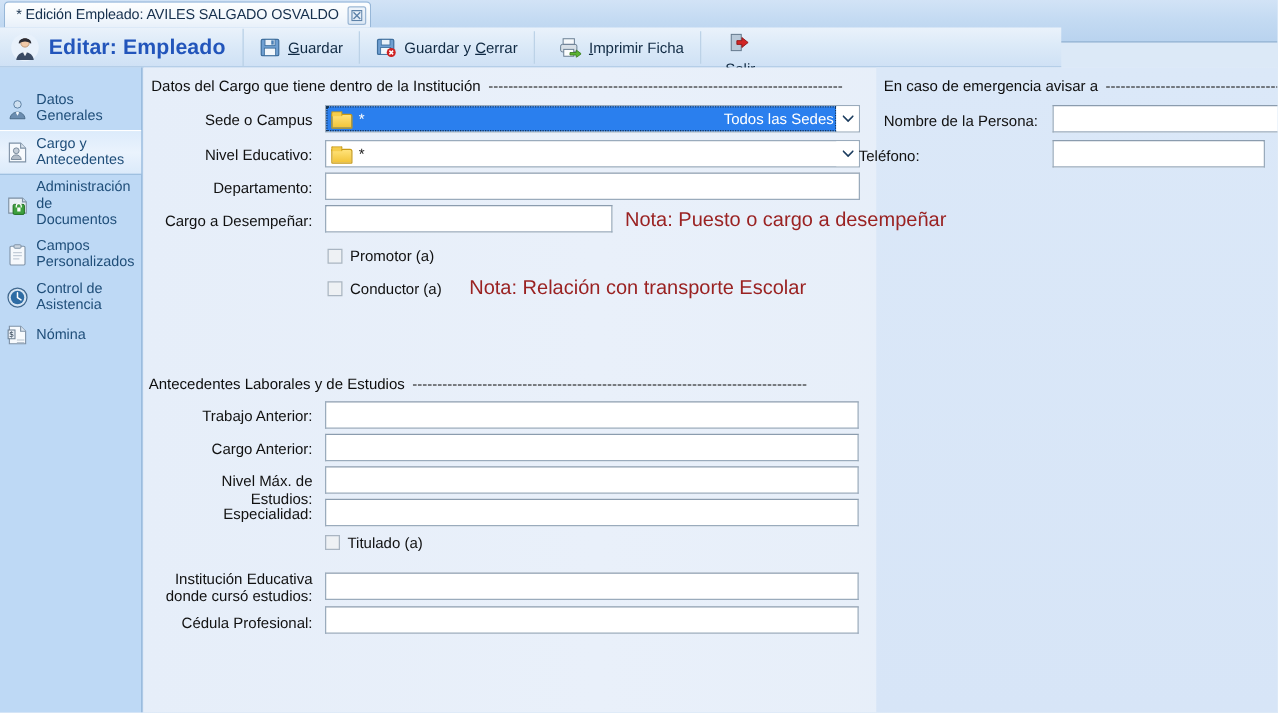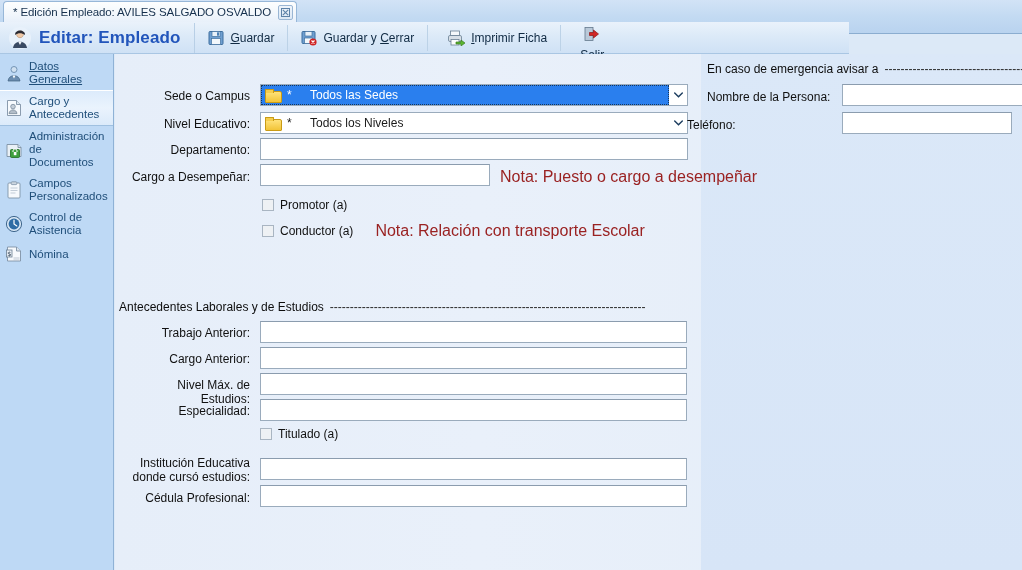--- a/index.html
+++ b/index.html
@@ -148,21 +148,21 @@
     content:""; position:absolute; left:0; top:2px; width:15px; height:10px;
     background: linear-gradient(to bottom,#ffe27a,#f2c438);
     border: 1px solid #c99b15; border-radius: 1px 2px 1px 1px;
   }
   .folder-ico::after {
     content:""; position:absolute; left:0; top:0px; width:7px; height:3px;
     background:#f5cd4d; border:1px solid #c99b15; border-bottom:none;
     border-radius: 1px 1px 0 0;
   }
   .combo-star { width: 30px; text-align: left; padding-left: 7px; font-size: 12px; }
-  .combo-text { flex: 1; text-align: left; font-size: 12px; }
+  .combo-text { flex: 1; text-align: right; font-size: 12px; }
   .combo-arrow {
     width: 18px; height: 100%; flex: 0 0 18px;
     display: flex; align-items: center; justify-content: center;
     color: #26496e; font-size: 9px;
     background: #ffffff;
   }
   .note {
     position: absolute; font-size: 16px; color: #9a2222; white-space: nowrap;
   }
   .chk-row {
@@ -253,21 +253,21 @@
         <rect x="1" y="1.5" width="8" height="13" fill="#b9c9d9" stroke="#64798d" stroke-width="0.8"></rect>
         <path d="M14.5 8 L9.5 4 v2.5 h-4 v3 h4 V12z" fill="#d12626" stroke="#8d1414" stroke-width="0.7"></path>
       </svg>
     </span>
     <span><span class="u">S</span>alir</span>
   </div>
 </div>
 
 <div id="sidebar">
 
-  <div class="nav-item" style="padding-top:6px;text-decoration:underline;">
+  <div class="nav-item" style="padding-top:20px;">
     <span class="nav-ico">
       <svg width="18" height="18" viewBox="0 0 18 18" aria-hidden="true">
         <circle cx="9" cy="5.5" r="3" fill="#cfe0f0" stroke="#5f83a6" stroke-width="0.8"></circle>
         <path d="M3 17c.4-3.4 2.8-5.3 6-5.3S14.6 13.6 15 17z" fill="#6b8db0" stroke="#40627f" stroke-width="0.7"></path>
         <path d="M7.6 11.9 9 14.6l1.4-2.7-1.4-.6z" fill="#f4f8fc"></path>
       </svg>
     </span>
     <span class="nav-label">Datos Generales</span>
   </div>
 
@@ -329,41 +329,44 @@
       </svg>
     </span>
     <span class="nav-label">Nómina</span>
   </div>
 </div>
 
 <div id="main">
 
   <div id="rightpanel"></div>
 
+  <div class="sect-head" style="left:6px; top:8px; width:575px;">
+    <span>Datos del Cargo que tiene dentro de la Institución</span>
+    <span class="dashes" style="flex:1; white-space:nowrap;">-----------------------------------------------------------------------</span>
+  </div>
 
   <div class="fld-label" style="left:10px; top:35px; width:125px;">Sede o Campus</div>
   <div class="combo focused" style="left:145px; top:30px; width:428px;">
     <div class="combo-inner">
       <span class="folder-ico"></span>
       <span class="combo-star">*</span>
       <span class="combo-text">Todos las Sedes</span>
     </div>
     <span class="combo-arrow">
       <svg width="9" height="6" viewBox="0 0 9 6" aria-hidden="true">
         <path d="M0.7 1 L4.5 4.8 L8.3 1" fill="none" stroke="#1b3c5e" stroke-width="1.4" stroke-linecap="round"></path>
       </svg>
     </span>
   </div>
 
   <div class="fld-label" style="left:10px; top:63px; width:125px;">Nivel Educativo:</div>
   <div class="combo" style="left:145px; top:58px; width:428px;">
     <div class="combo-inner">
       <span class="folder-ico"></span>
       <span class="combo-star">*</span>
-      <span class="combo-text">Todos los Niveles</span>
     </div>
     <span class="combo-arrow">
       <svg width="9" height="6" viewBox="0 0 9 6" aria-hidden="true">
         <path d="M0.7 1 L4.5 4.8 L8.3 1" fill="none" stroke="#1b3c5e" stroke-width="1.4" stroke-linecap="round"></path>
       </svg>
     </span>
   </div>
 
   <div class="fld-label" style="left:10px; top:89px; width:125px;">Departamento:</div>
   <div class="inp" style="left:145px; top:84px; width:428px;"></div>

